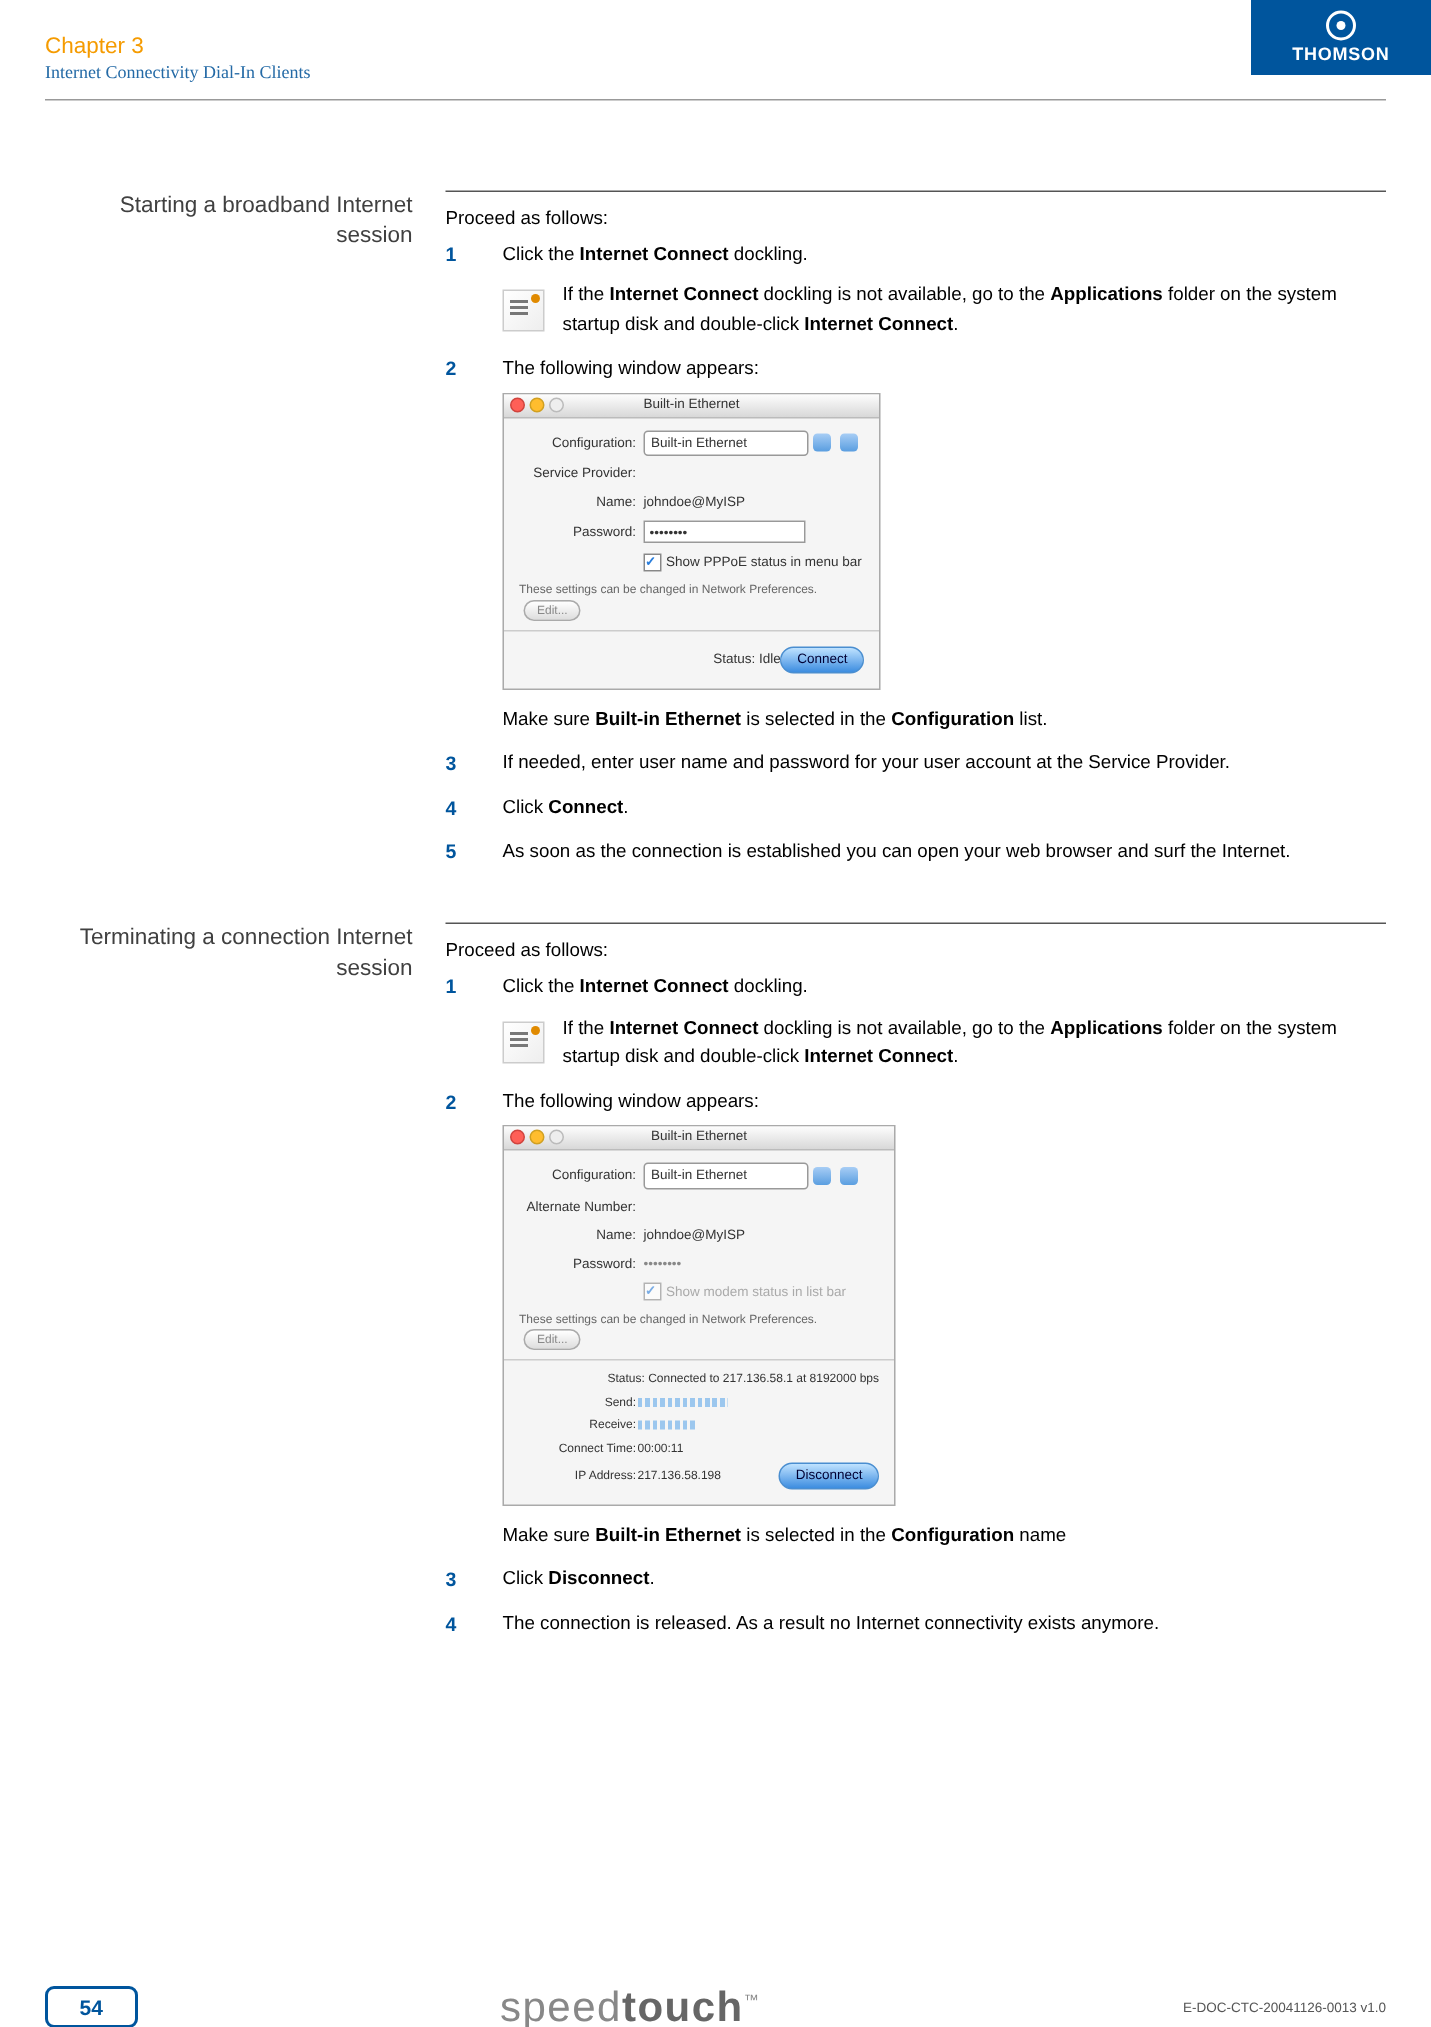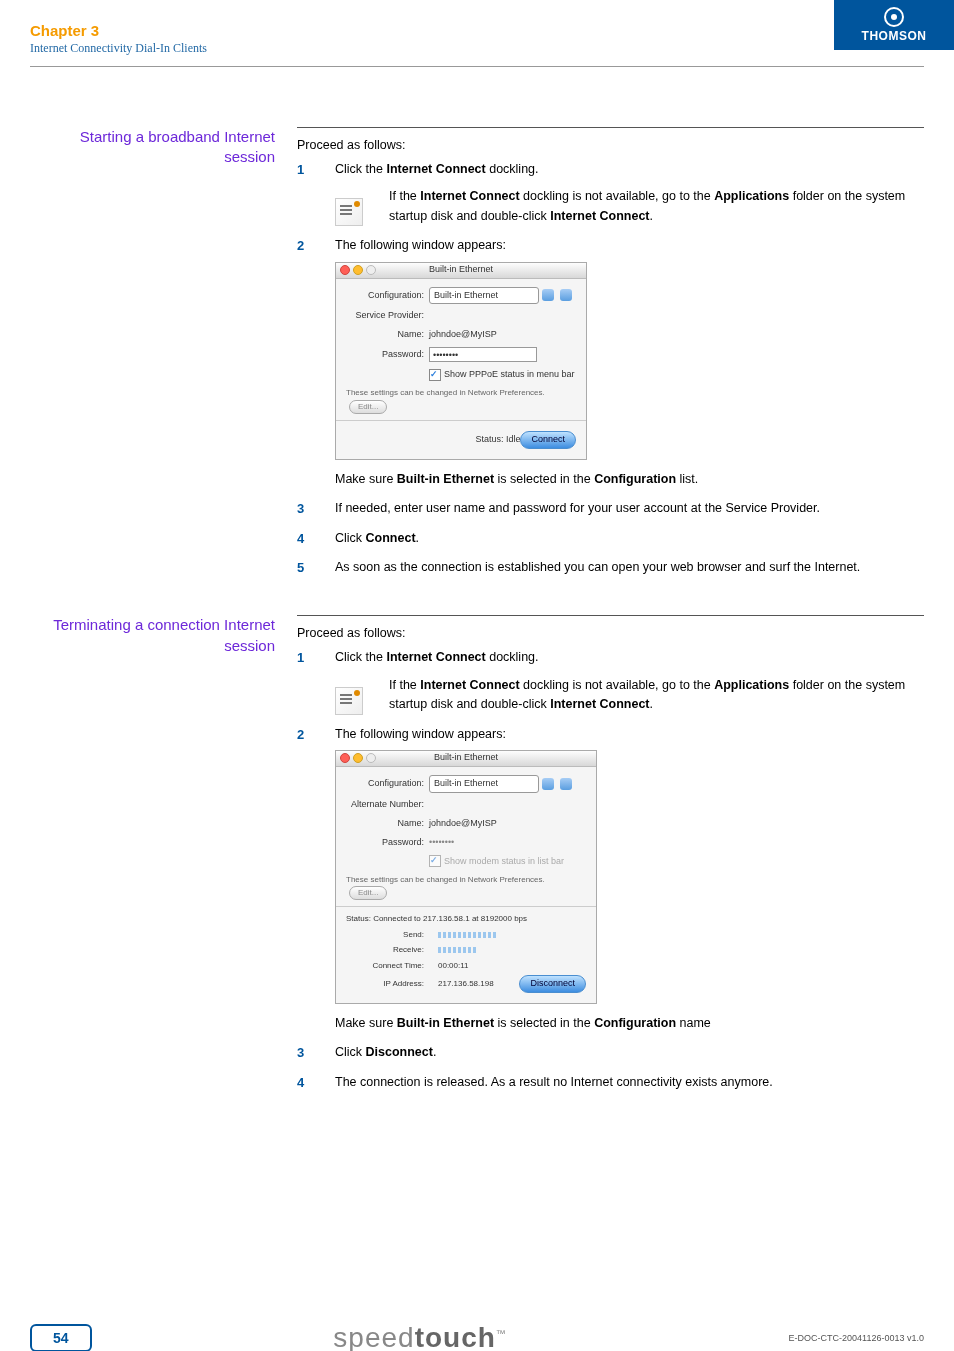--- a/index.html
+++ b/index.html
@@ -12,21 +12,21 @@
     width: 954px;
   }
   .header {
     display: flex;
     justify-content: space-between;
     align-items: flex-start;
     padding: 22px 30px 6px 30px;
   }
   .chapter-title {
     color: #f59b00;
-    font-weight: bold;
+    font-weight: normal;
     font-size: 15px;
   }
   .chapter-sub {
     color: #246aa6;
     font-size: 12px;
     margin-top: 2px;
     font-family: Liberation Serif, serif;
   }
   .thomson-badge {
     background: #00559d;
@@ -73,21 +73,21 @@
   }
 
   .section {
     display: flex;
     margin-bottom: 28px;
   }
   .section .label {
     width: 245px;
     text-align: right;
     padding-right: 22px;
-    color: #6d28d9;
+    color: #404040;
     font-size: 15px;
     line-height: 1.35;
     padding-top: 0;
   }
   .section .body {
     flex: 1;
     border-top: 1px solid #555;
     padding-top: 10px;
   }
 
@@ -109,23 +109,23 @@
     position: absolute;
     left: 0;
     top: 0;
     color: #00559d;
     font-weight: bold;
     font-size: 13px;
   }
 
   .note-row {
     display: flex;
-    align-items: flex-end;
+    align-items: center;
     margin-top: 8px;
-    gap: 26px;
+    gap: 12px;
   }
   .note-icon {
     width: 26px;
     height: 26px;
     flex: 0 0 26px;
     border: 1px solid #ccc;
     background: linear-gradient(135deg,#fff,#eee);
     position: relative;
   }
   .note-icon::before {
@@ -294,21 +294,21 @@
     height:6px;width:60px;
     background:repeating-linear-gradient(90deg,#9cc7ee 0 3px,transparent 3px 5px);
     vertical-align:middle;
   }
   .small-row{
     display:flex;
     font-size:8px;
     margin-top:3px;
   }
   .small-row .sl{
-    width:78px;text-align:right;padding-right:14px;
+    width:78px;text-align:right;padding-right:1px;
   }
 
   
   .footer {
     position: relative;
     margin-top: 220px;
     padding: 0 30px 40px 30px;
     display:flex;
     align-items:center;
     justify-content:space-between;
@@ -489,21 +489,21 @@
               </div>
               <div class="form-row">
                 <div class="flabel"></div>
                 <div class="fval" style="color:#aaa"><span class="mac-checkbox checked" style="opacity:.6"></span><span>Show modem status in list bar</span></div>
               </div>
               <div class="prefs-line">
                 <span>These settings can be changed in Network Preferences.</span>
                 <span class="edit-btn">Edit...</span>
               </div>
               <hr class="mac-divider">
-              <div style="font-size:8px;">
+              <div style="font-size:8px;text-align:right;">
                 <span>Status:</span> <span>Connected to 217.136.58.1 at 8192000 bps</span>
               </div>
               <div class="small-row">
                   <div class="sl">Send:</div>
                   <div><span class="bars"></span></div>
                 </div>
               <div class="small-row">
                   <div class="sl">Receive:</div>
                   <div><span class="bars" style="width:40px"></span></div>
                 </div>

